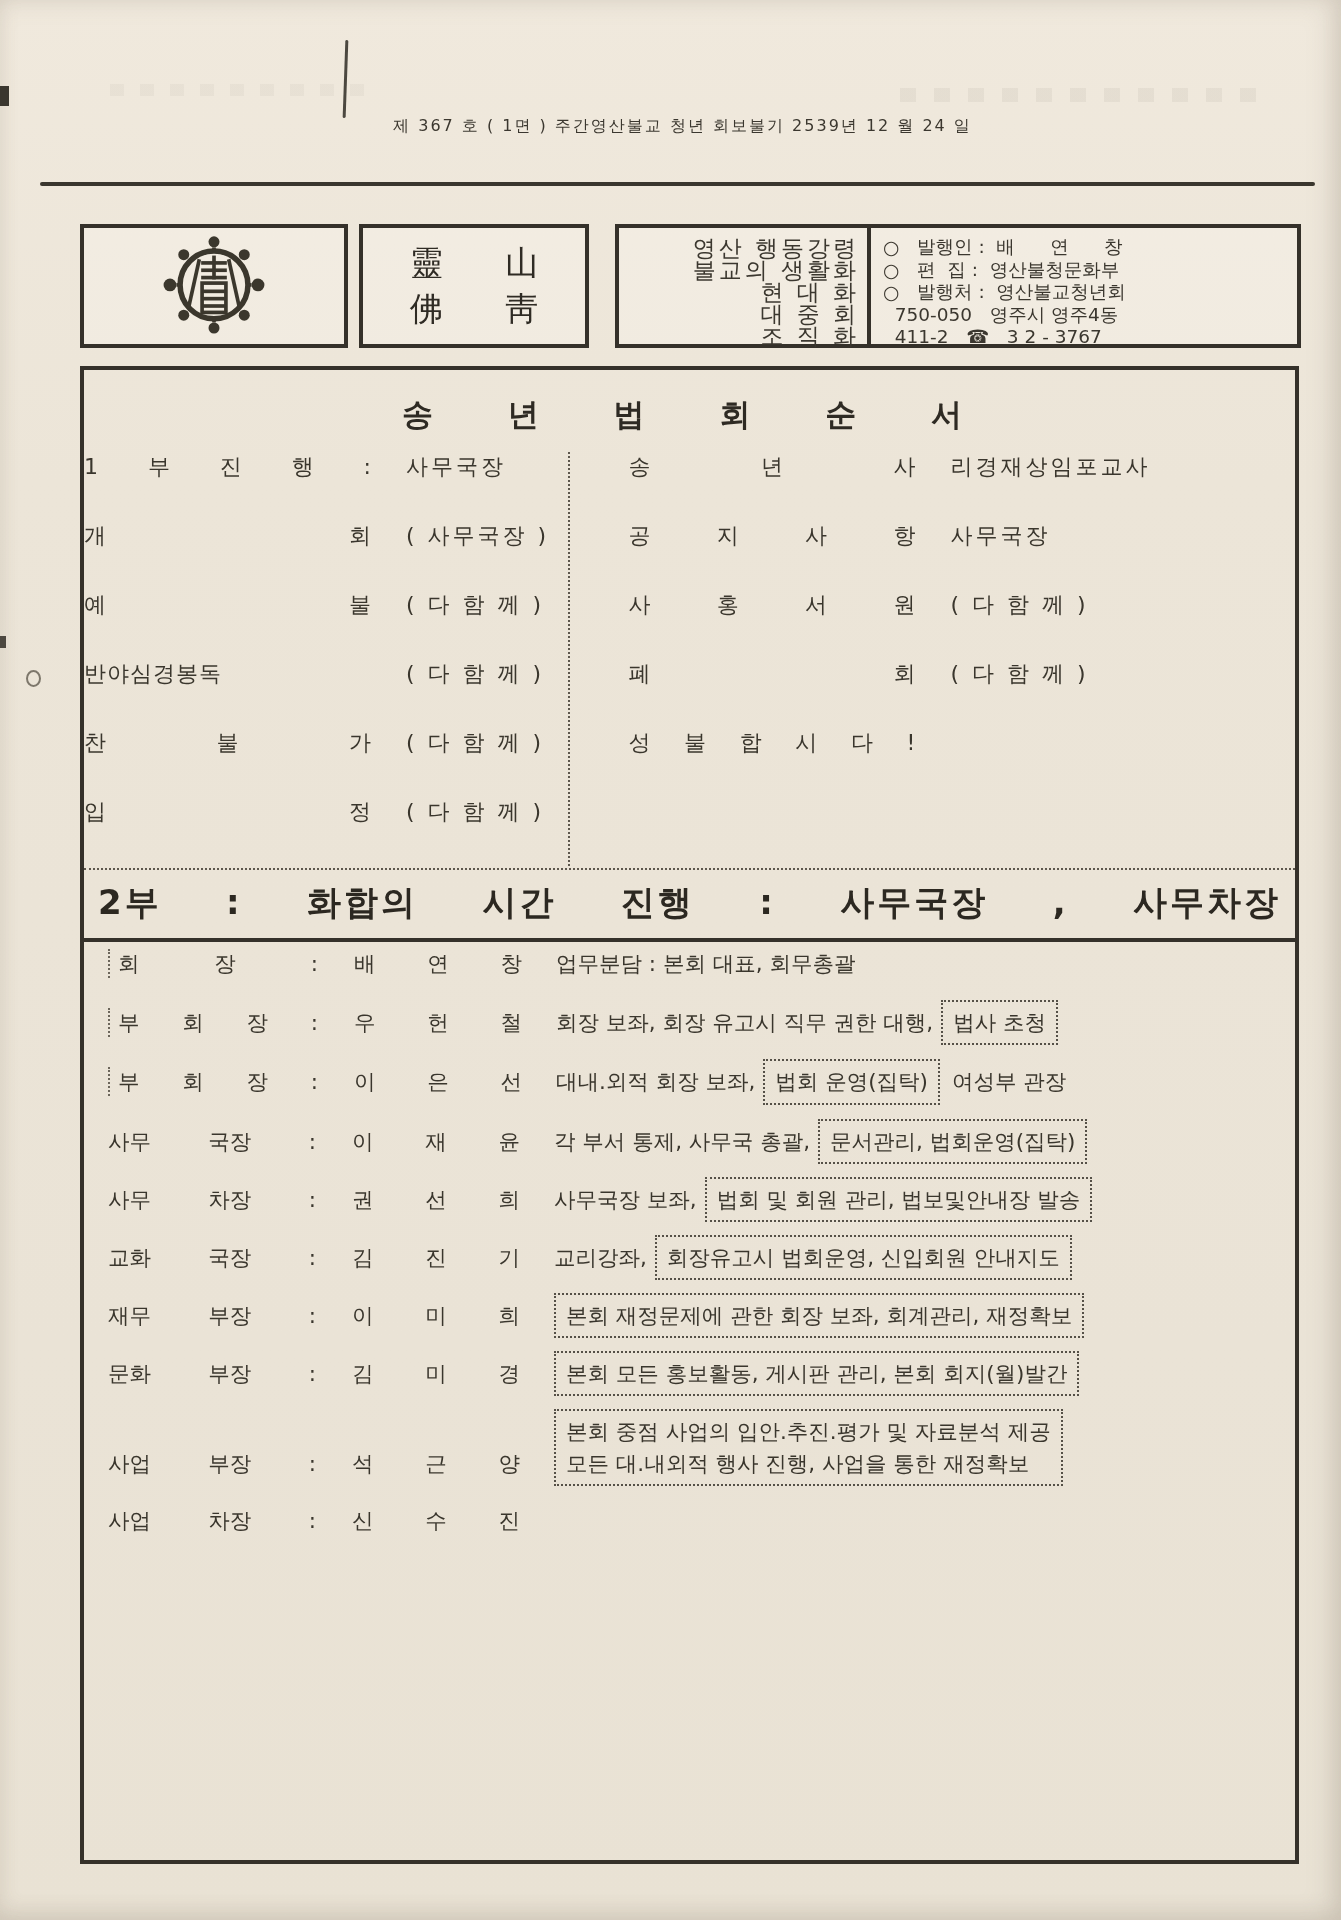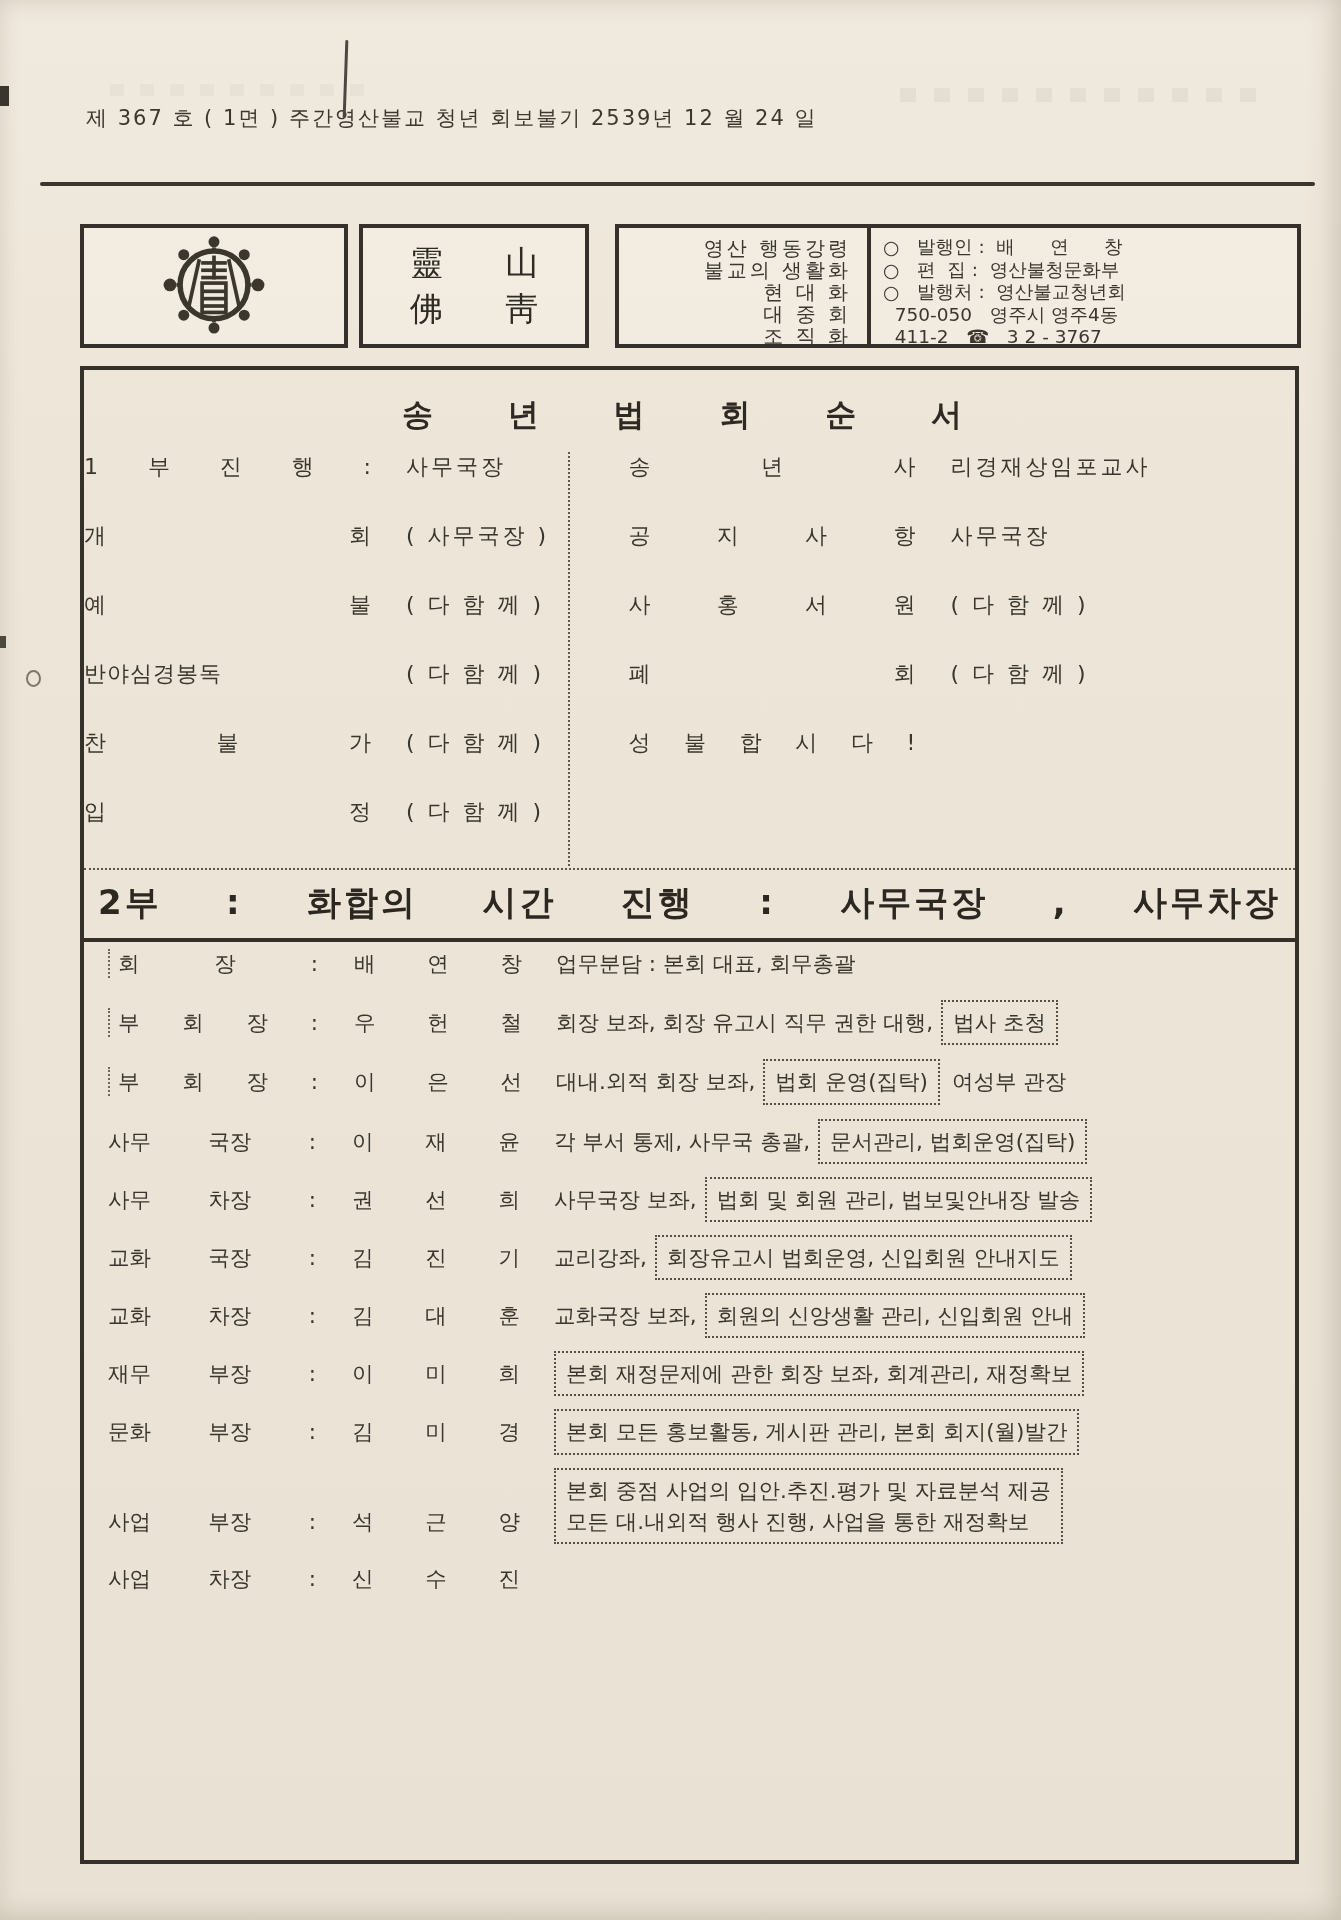--- a/index.html
+++ b/index.html
@@ -4,29 +4,29 @@
 <style>
   html,body{margin:0;padding:0;background:#cfc8ba;}
   .page{
     position:relative;width:1341px;height:1920px;margin:0 auto;overflow:hidden;
     background:linear-gradient(180deg,#f0e9dd 0%,#ece5d8 25%,#eae3d6 70%,#e9e2d4 100%);
     box-shadow:inset -10px 0 26px rgba(120,110,92,.18), inset 0 -8px 20px rgba(120,110,92,.12);
     font-family:"DejaVu Sans","Liberation Sans",sans-serif;
     color:#37332b;
   }
   
-  .masthead{position:absolute;top:104px;left:86px;right:62px;display:flex;justify-content:flex-start;align-items:baseline;font-size:21px;letter-spacing:2px;color:#3b372f;}
+  .masthead{position:absolute;top:116px;left:86px;right:62px;display:flex;justify-content:center;align-items:baseline;font-size:16px;letter-spacing:2px;color:#3b372f;}
   .masthead-rule{position:absolute;top:182px;left:40px;right:26px;height:4px;background:#3a362e;border-radius:2px;}
   
   .nameplate{position:absolute;top:224px;left:80px;right:40px;height:124px;display:flex;}
   .np-box{border:4px solid #35312a;background:rgba(255,253,248,.25);box-sizing:border-box;}
   .logo-box{width:268px;display:flex;align-items:center;justify-content:center;}
   .hanja-box{width:230px;margin-left:11px;display:flex;flex-direction:column;justify-content:center;align-items:center;font-size:33px;letter-spacing:26px;line-height:46px;color:#2f2b24;text-indent:26px;}
   .right-group{flex:1;margin-left:26px;display:flex;}
-  .slogan-box{width:252px;box-sizing:border-box;padding:9px 16px 0 0;text-align:right;font-size:20px;line-height:22px;letter-spacing:3px;color:#3b372f;border-right:4px solid #35312a;}
+  .slogan-box{width:252px;box-sizing:border-box;padding:9px 8px 0 0;text-align:right;font-size:23px;line-height:22px;letter-spacing:3px;color:#3b372f;border-right:4px solid #35312a;}
   .pub-box{flex:1;box-sizing:border-box;padding:8px 6px 0 12px;font-size:18.5px;line-height:22.5px;color:#3b372f;}
   .pub-line{white-space:pre;display:flex;}
   .pub-bullet{width:34px;display:inline-block;font-size:19px;}
   
   .main-box{position:absolute;top:366px;left:80px;right:42px;bottom:56px;border:4px solid #35312a;box-sizing:border-box;}
   .service-title{margin:24px 0 16px;text-align:center;font-size:31px;font-weight:bold;letter-spacing:15px;word-spacing:34px;color:#2e2a23;}
   .prog-cols{display:flex;margin-top:14px;}
   .prog-col{box-sizing:border-box;}
   .prog-col.left{width:40%;}
   .prog-col.right{width:60%;border-left:2px dotted #5d574d;padding-left:58px;}
@@ -217,27 +217,20 @@
             </span>
           </div>
           <div class="off-row">
             <span class="off-pos">교화 국장 :</span>
             <span class="off-name">김 진 기</span>
             <span class="off-duties">
               <span class="duty-pre">교리강좌,</span><span class="duty-box">회장유고시 법회운영, 신입회원 안내지도</span>
             </span>
           </div>
           <div class="off-row">
-            <span class="off-pos">교화 차장 :</span>
-            <span class="off-name">김 대 훈</span>
-            <span class="off-duties">
-              <span class="duty-pre">교화국장 보좌,</span><span class="duty-box">회원의 신앙생활 관리, 신입회원 안내</span>
-            </span>
-          </div>
-          <div class="off-row">
             <span class="off-pos">재무 부장 :</span>
             <span class="off-name">이 미 희</span>
             <span class="off-duties">
               <span class="duty-box">본회 재정문제에 관한 회장 보좌, 회계관리, 재정확보</span>
             </span>
           </div>
           <div class="off-row">
             <span class="off-pos">문화 부장 :</span>
             <span class="off-name">김 미 경</span>
             <span class="off-duties">

